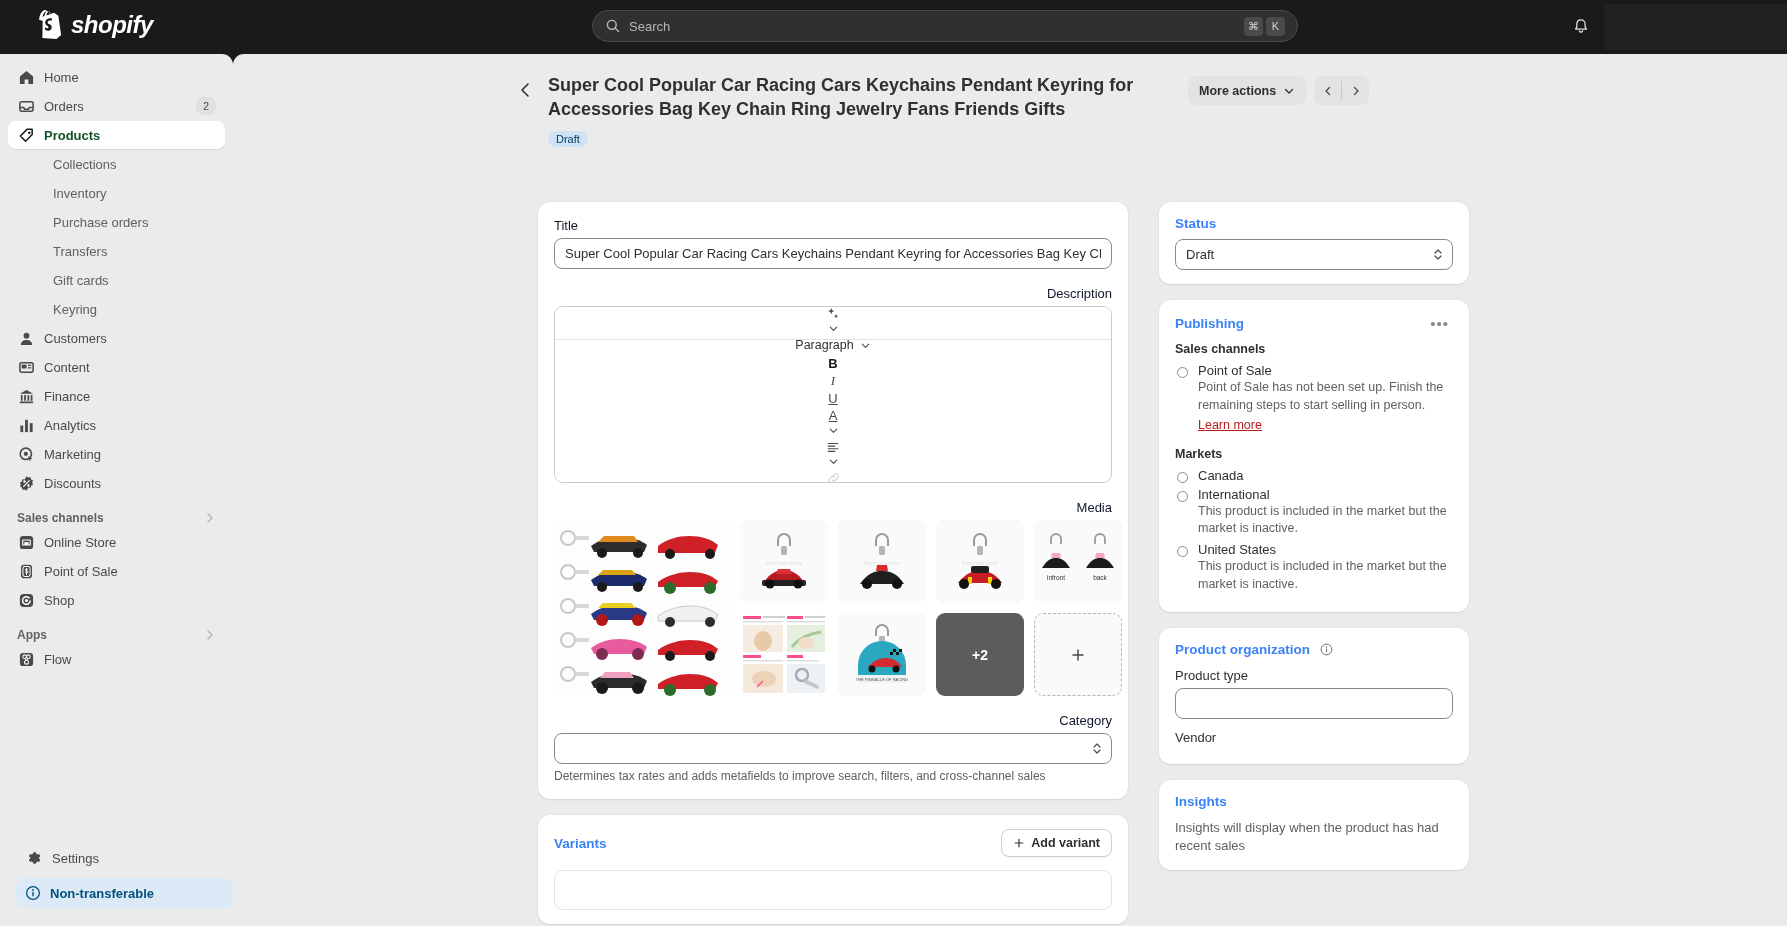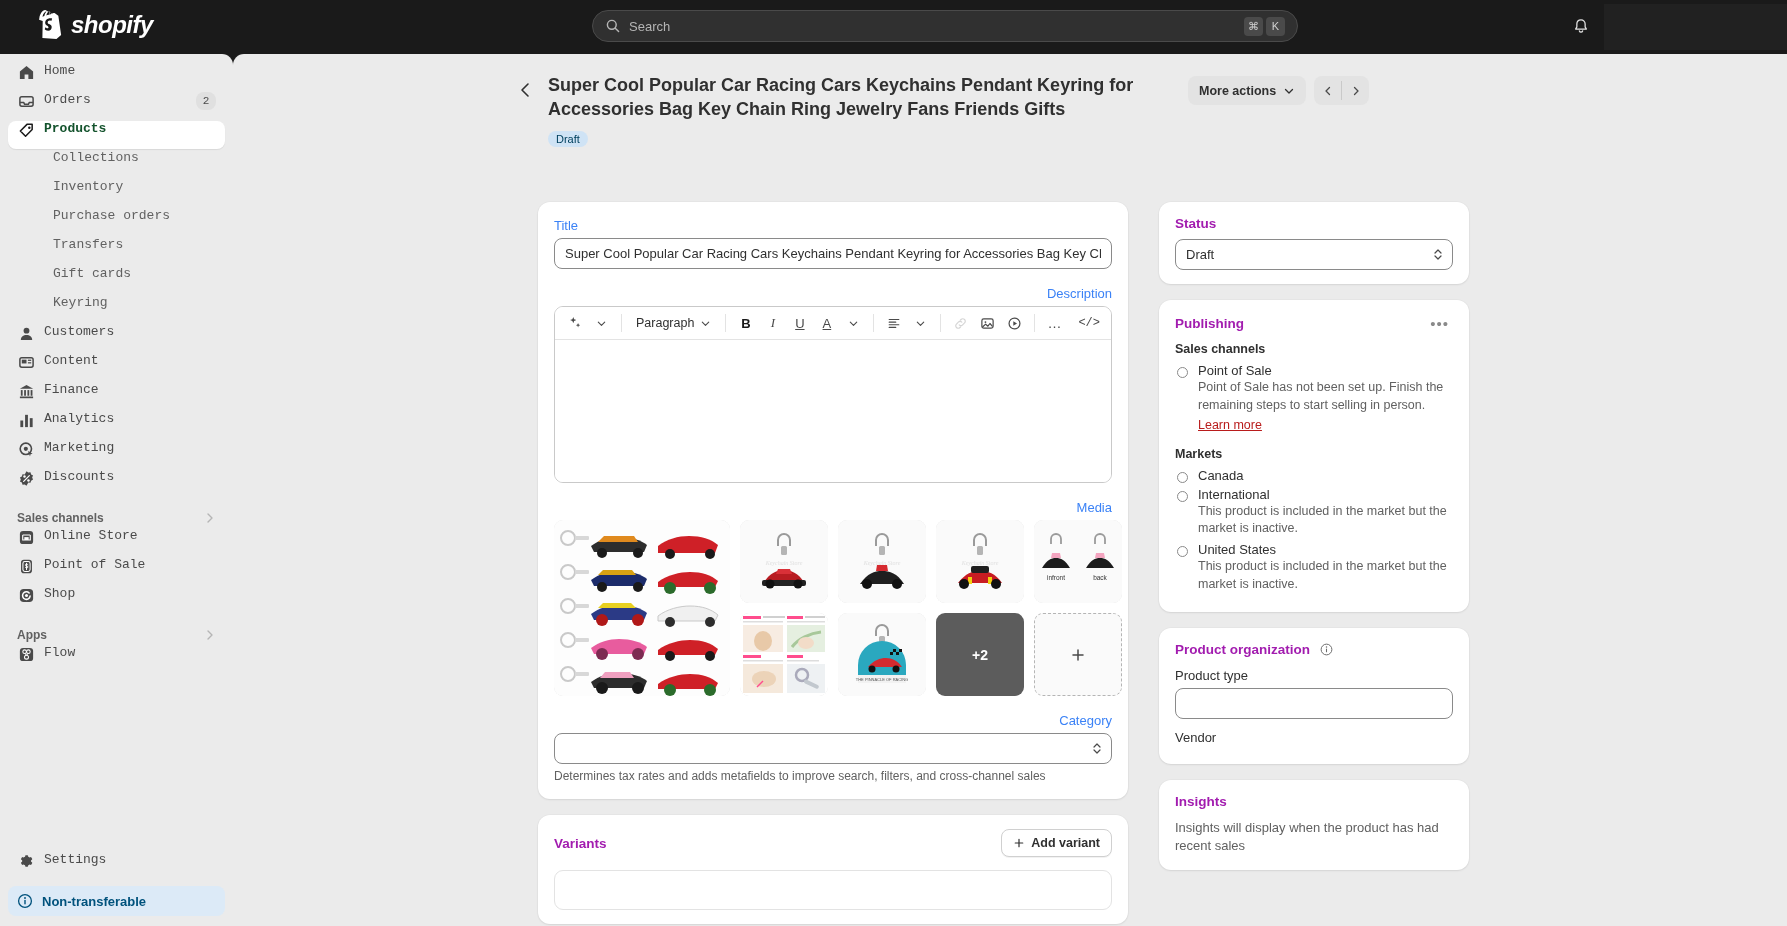--- a/index.html
+++ b/index.html
@@ -32,41 +32,40 @@
   .bell-icon { width: 18px; height: 18px; }
   .topbar-right-panel { position: absolute; left: 1590px; top: 4px; width: 197px; height: 46px; background: #212121; }
 
   
   .sidebar {
     position: absolute; left: 0; top: 54px; width: 233px; height: 872px;
     background: #ebebeb; border-top-right-radius: 11px;
     padding-top: 8px; font-size: 13px;
   }
   .nav-item {
-    display: flex; align-items: flex-start; height: 28px; margin: 1px 8px;
+    display: flex; align-items: center; height: 28px; margin: 1px 8px;
     padding: 0 9px; border-radius: 8px; color: #616161; cursor: pointer;
     white-space: nowrap;
-    font-family: Liberation Mono, monospace;
   }
   .nav-item .ico { width: 18px; height: 18px; flex: 0 0 18px; margin-right: 9px; display: flex; align-items: center; justify-content: center; }
   .nav-item .lbl { flex: 1; color: #4a4a4a; }
   .nav-item.active { background: #fff; box-shadow: 0 1px 1px rgba(0,0,0,.08); }
   .nav-item.active .lbl { color: #14532d; font-weight: 600; }
   .nav-item.sub { padding-left: 45px; }
   .nav-item.sub .lbl { color: #616161; }
   .badge-count {
     background: #e0e0e0; color: #4a4a4a; font-size: 11px; border-radius: 8px;
     min-width: 20px; height: 18px; display:flex; align-items:center; justify-content:center; padding: 0 5px;
   }
   .nav-section {
     display:flex; align-items:center; justify-content: space-between;
     margin: 14px 17px 3px 17px; color: #616161; font-size: 12px; font-weight: 600; cursor: pointer;
   }
   .chev-right { width: 12px; height: 12px; opacity: .55; }
-  .sidebar-bottom { position: absolute; bottom: 0; left: 0; width: 233px; padding-bottom: 10px; margin-top: 39px; }
+  .sidebar-bottom { position: absolute; bottom: 0; left: 8px; width: 233px; padding-bottom: 18px; margin-top: 39px; }
   .non-transferable {
     display: flex; align-items: center; margin: 6px 8px 0 8px; height: 30px;
     background: #dceaf7; border-radius: 8px; padding: 0 9px; color: #00527c; cursor: pointer;
   }
   .non-transferable .ico { width: 16px; height: 16px; margin-right: 9px; flex:0 0 16px; }
   .non-transferable .lbl { font-size: 13px; font-weight: 600; color: #00527c; }
 
   
   .main {
     position: absolute; left: 233px; top: 54px; width: 1554px; height: 872px;
@@ -98,34 +97,34 @@
   
   .cols { position: absolute; left: 0; top: 148px; width: 1554px; display: flex; gap: 31px; padding: 0 270px 0 305px; }
   .col-left { width: 590px; flex: 0 0 590px; }
   .col-right { width: 310px; flex: 0 0 310px; }
 
   .card {
     background: #fff; border-radius: 12px; box-shadow: 0 1px 2px rgba(0,0,0,.08), 0 0 0 1px rgba(0,0,0,.02);
     padding: 16px; margin-bottom: 16px;
   }
   .card-tight { padding: 14px 16px; }
-  .field-label { font-size: 13px; color: #3b82f6; margin-bottom: 5px; }
+  .field-label { font-size: 13px; color: #0f172a; margin-bottom: 5px; }
   .txt-input {
     width: 100%; height: 31px; border: 1px solid #8a8a8a; border-radius: 8px;
     padding: 0 10px; font-size: 13px; color: #303030; font-family: inherit;
     background: #fff; outline: none;
   }
   .txt-input::placeholder { color: #8a8a8a; }
   .section-gap { margin-top: 17px; text-align: right; }
 
   
   .editor { border: 1px solid #c9c9c9; border-radius: 9px; overflow: hidden; }
   .editor-toolbar {
     display: flex; align-items: center; height: 33px; border-bottom: 1px solid #e3e3e3;
-    padding: 0 7px; gap: 2px; background: #fff;
+    padding: 0 7px; gap: 2px; background: #fff; flex-direction: column;
   }
   .tb-btn {
     height: 25px; min-width: 25px; border: none; background: transparent; border-radius: 6px;
     display:flex; align-items:center; justify-content:center; cursor:pointer; color: #4a4a4a;
     font-size: 13px; padding: 0 4px; font-family: inherit;
   }
   .tb-btn.disabled { opacity: .35; cursor: default; }
   .tb-sep { width: 1px; height: 18px; background: #e3e3e3; margin: 0 5px; }
   .tb-para { font-size: 12.5px; color: #303030; gap: 6px; padding: 0 7px; }
   .tb-spacer { flex: 1; }
@@ -152,21 +151,21 @@
   .sel-wrap { position: relative; }
   .sel-input {
     width: 100%; height: 31px; border: 1px solid #8a8a8a; border-radius: 8px;
     background: #fff; font-size: 13px; padding: 0 28px 0 10px; color: #303030;
     font-family: inherit; appearance: none; outline: none; cursor: pointer;
   }
   .sel-caret { position: absolute; right: 9px; top: 8px; width: 12px; height: 15px; pointer-events: none; }
   .helper { font-size: 12px; color: #616161; margin-top: 5px; }
 
   .card-head { display:flex; align-items:center; justify-content: space-between; margin-bottom: 13px; }
-  .card-title { font-size: 13.5px; font-weight: 700; color: #a21caf; }
+  .card-title { font-size: 13.5px; font-weight: 700; color: #3b82f6; }
   .btn-plain {
     display:flex; align-items:center; gap: 6px; height: 28px; padding: 0 11px;
     background: #fff; border: 1px solid #d0d0d0; border-radius: 8px; cursor:pointer;
     font-size: 12.5px; font-weight: 600; color: #303030; font-family: inherit;
     box-shadow: 0 1px 0 rgba(0,0,0,.05);
   }
 
   .sub-title { font-size: 12.5px; font-weight: 700; color: #303030; margin-bottom: 7px; }
   .chan-row { display: flex; align-items: flex-start; margin-bottom: 4px; }
   .radio-o { width: 11px; height: 11px; border: 1px solid #8a8a8a; border-radius: 50%; margin: 4px 10px 0 2px; flex: 0 0 11px; }

